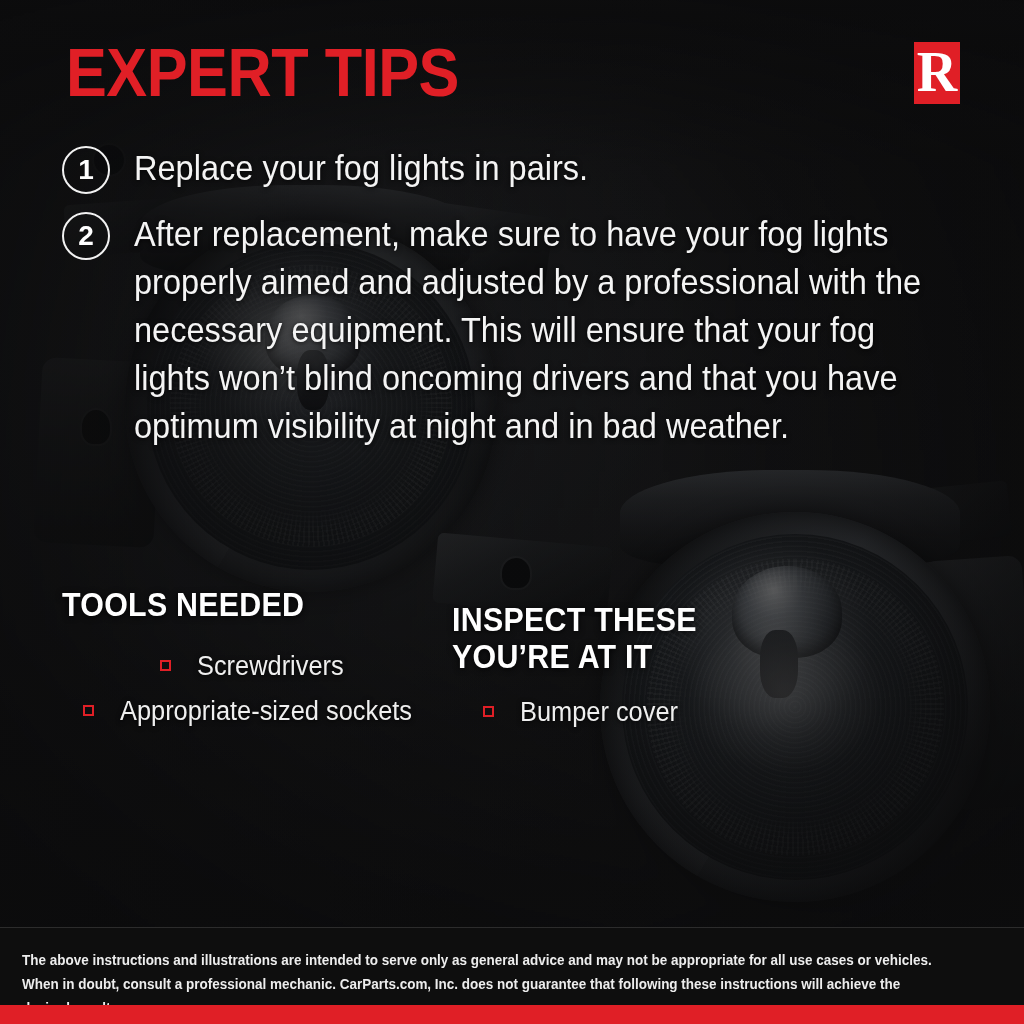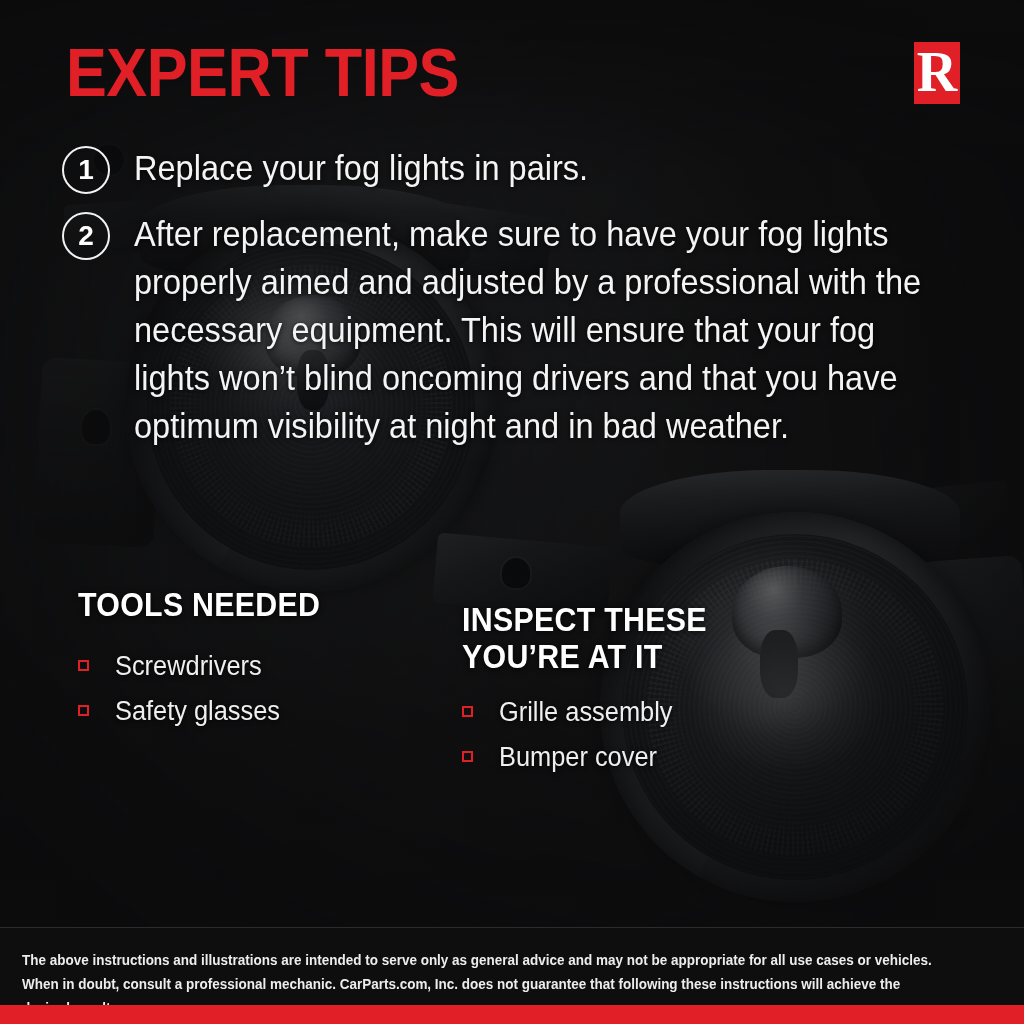--- a/index.html
+++ b/index.html
@@ -163,36 +163,37 @@
   .tip-text{
     margin-left:24px;color:#f4f4f4;
     font-size:35px;line-height:48px;font-weight:400;
     transform:scaleX(.93);transform-origin:left top;
     font-family:"Liberation Sans Narrow","Liberation Sans",sans-serif;
     text-shadow:0 1px 6px rgba(0,0,0,.85);
   }
 
   
   .cols{position:absolute;left:62px;top:586px;width:940px;display:flex;}
-  .col-tools{width:390px;margin-left:16px;}
+  .col-tools{width:390px;}
   .col-inspect{width:548px;margin-top:15px;}
 
   .sec-head{
     color:#ffffff;font-size:33px;line-height:37px;font-weight:700;
     letter-spacing:.3px;margin-bottom:20px;
     transform:scaleX(.92);transform-origin:left top;
     font-family:"Liberation Sans Narrow","Liberation Sans",sans-serif;
     text-shadow:0 1px 7px rgba(0,0,0,.9);
   }
   .sec-head.two-line{margin-bottom:14px;}
 
   .check-list{list-style:none;margin:0;padding:0;}
   .check-list li{
     display:flex;align-items:center;
     height:45px;
+    justify-content:center;
   }
   .cbox{
     flex:0 0 auto;width:11px;height:11px;
     border:2px solid #e01f26;background:transparent;
     margin-right:26px;
   }
   .citem{
     color:#efefef;font-size:27px;line-height:30px;font-weight:400;
     transform:scaleX(.94);transform-origin:left center;
     font-family:"Liberation Sans Narrow","Liberation Sans",sans-serif;
@@ -283,38 +284,34 @@
 
       <div class="col-tools">
         <div class="sec-head">TOOLS NEEDED</div>
         <ul class="check-list">
           <li>
             <span class="cbox"></span>
             <span class="citem">Screwdrivers</span>
           </li>
           <li>
             <span class="cbox"></span>
-            <span class="citem">Safety glasses</span>
+            <span class="citem">Appropriate-sized sockets</span>
           </li>
         </ul>
       </div>
 
       <div class="col-inspect">
         <div class="sec-head two-line">
           <div>INSPECT THESE</div>
           <div>YOU’RE AT IT</div>
         </div>
         <div class="inspect-grid">
           <ul class="check-list sub">
             <li>
               <span class="cbox"></span>
-              <span class="citem">Grille assembly</span>
-            </li>
-            <li>
-              <span class="cbox"></span>
               <span class="citem">Bumper cover</span>
             </li>
           </ul>
         </div>
       </div>
 
     </div>
 
     <div class="footer">
       <p>The above instructions and illustrations are intended to serve only as general advice and may not be appropriate for all use cases or vehicles. When in doubt, consult a professional mechanic. CarParts.com, Inc. does not guarantee that following these instructions will achieve the desired results.</p>

